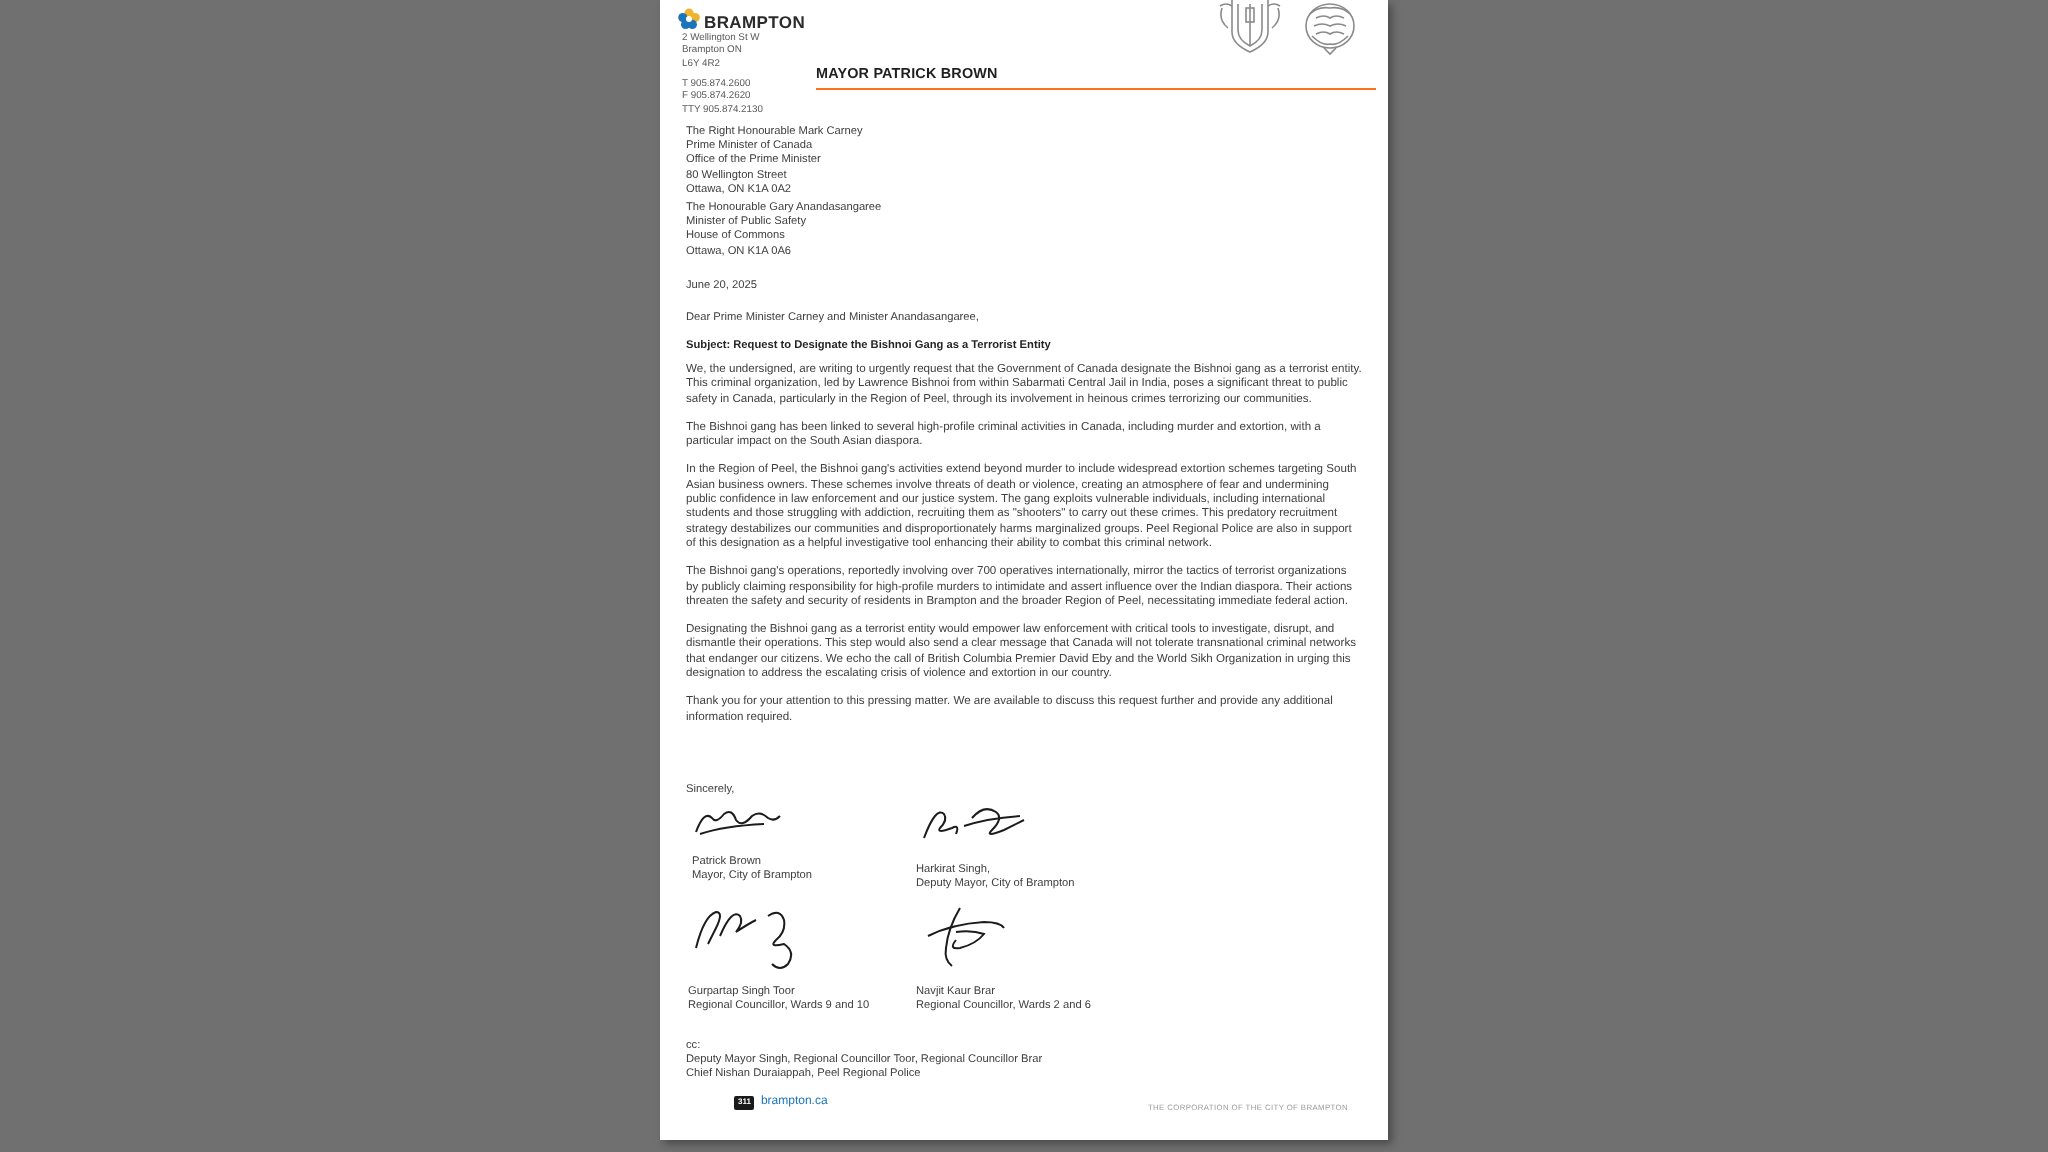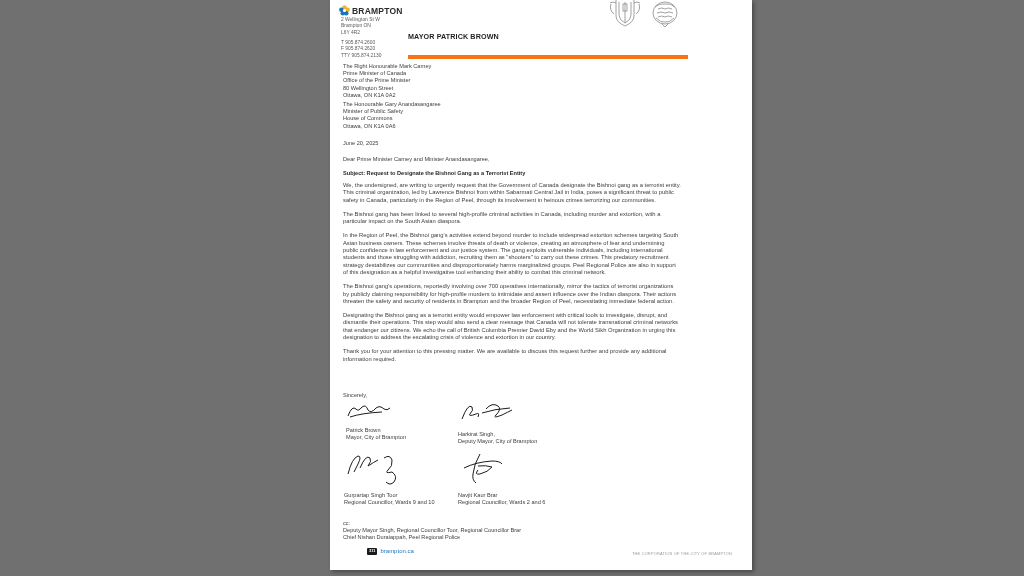--- a/index.html
+++ b/index.html
@@ -3,34 +3,34 @@
 <meta charset="utf-8">
 <style>
   html,body{margin:0;padding:0;}
   body{
     width:1024px;height:576px;overflow:hidden;
     background:#707070;
     font-family:"Liberation Sans", sans-serif;
     position:relative;
   }
   .paper{
-    position:absolute;left:330px;top:0;width:422px;height:570px;
+    position:absolute;left:330px;top:0;width:364px;height:570px;
     background:#ffffff;
     box-shadow:2px 2px 4px rgba(0,0,0,0.35);
   }
   .abs{position:absolute;}
   
   .logo-row{left:9px;top:2px;display:flex;align-items:center;gap:2px;}
   .logo-text{font-size:8.5px;font-weight:bold;color:#2b2b2b;letter-spacing:0.2px;}
   .addr{left:11px;top:17px;font-size:4.9px;line-height:6.4px;color:#5a5a5a;}
   .phones{left:11px;top:40px;font-size:4.9px;line-height:6.4px;color:#5a5a5a;}
   .office-title{
     left:78px;top:32px;width:280px;
     font-size:7.2px;font-weight:bold;color:#1f1f1f;letter-spacing:0.1px;
-    border-bottom:4px solid #f97316;padding-bottom:14px;
+    border-bottom:1px solid #f97316;padding-bottom:3px;
   }
   .crest{color:#8a8a8a;}
   .crest1{left:276px;top:0px;}
   .crest2{left:319px;top:1px;}
   
   .block{font-size:5.6px;line-height:7.2px;color:#404040;}
   .recipient1{left:13px;top:63px;}
   .recipient2{left:13px;top:101px;}
   .date{left:13px;top:140px;}
   .salutation{left:13px;top:156px;}

